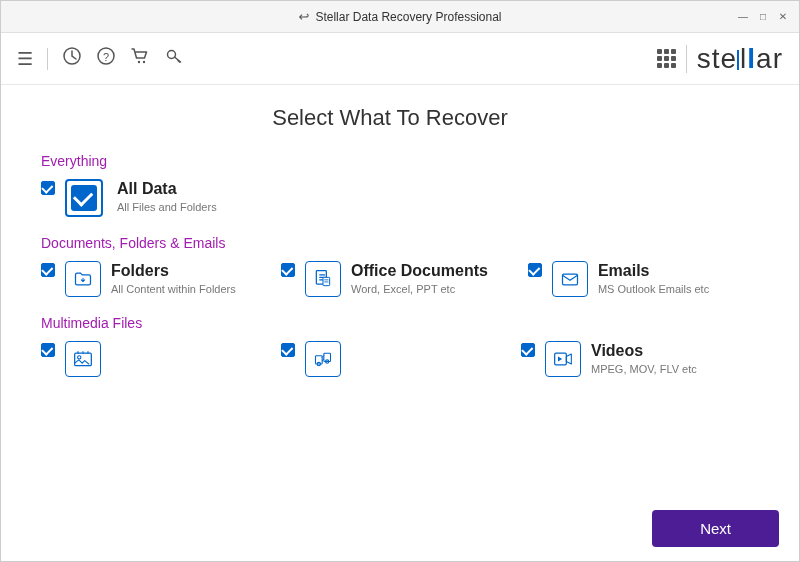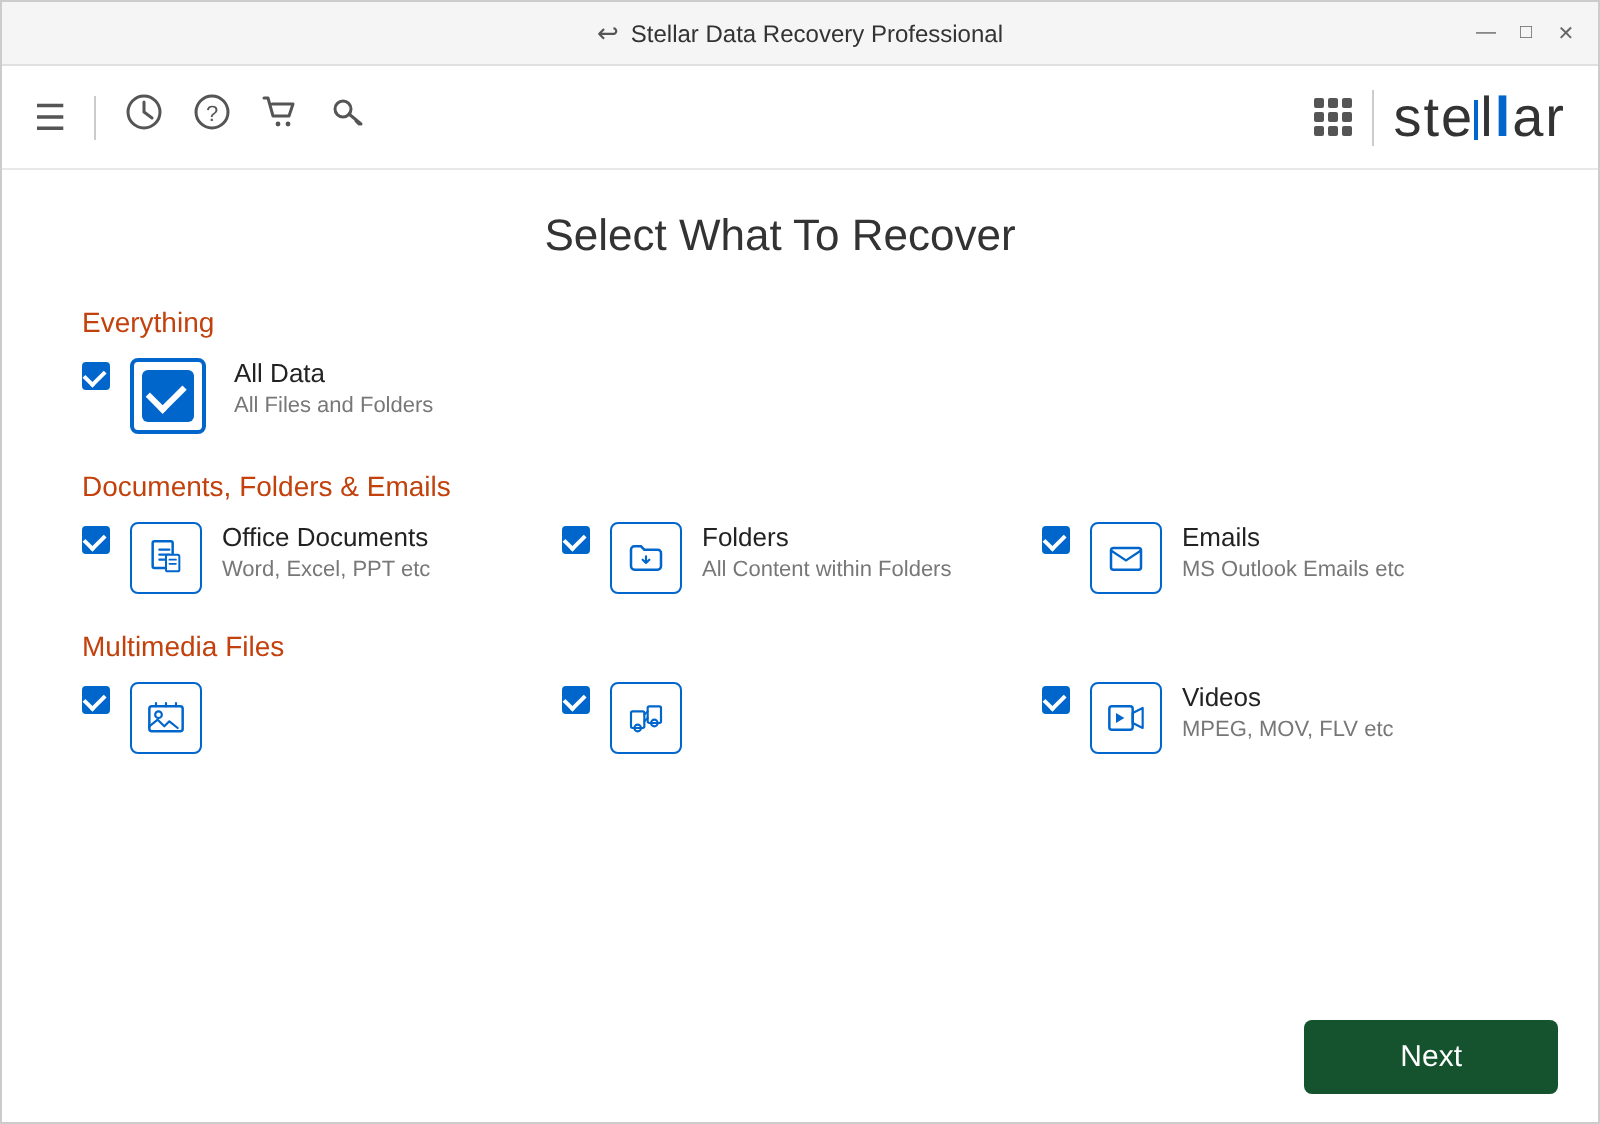--- a/index.html
+++ b/index.html
@@ -129,21 +129,21 @@
     .page-title {
       text-align: center;
       font-size: 22px;
       font-weight: 400;
       color: #333;
       margin-bottom: 22px;
     }
 
     .section-label {
       font-size: 14px;
-      color: #c2410c;
+      color: #a21caf;
       margin-bottom: 10px;
     }
 
     .items-row {
       display: flex;
       gap: 40px;
       align-items: flex-start;
     }
 
     .option-item {
@@ -226,22 +226,22 @@
     .item-icon svg {
       width: 20px;
       height: 20px;
     }
 
     .item-text {
       display: flex;
       flex-direction: column;
     }
     .item-name {
-      font-size: 13px;
-      font-weight: 400;
+      font-size: 16px;
+      font-weight: 700;
       color: #222;
       line-height: 1.3;
     }
     .item-desc {
       font-size: 11px;
       color: #777;
       line-height: 1.4;
     }
 
     .section-separator {
@@ -249,21 +249,21 @@
     }
 
     
     .footer {
       padding: 10px 20px 14px;
       display: flex;
       justify-content: flex-end;
       flex-shrink: 0;
     }
     .btn-next {
-      background: #14532d;
+      background: #4c1d95;
       color: white;
       border: none;
       padding: 10px 48px;
       font-size: 15px;
       border-radius: 4px;
       cursor: pointer;
       font-weight: 400;
     }
   </style>
 </head>
@@ -361,45 +361,45 @@
   <div>
     <div class="section-label">Documents, Folders &amp; Emails</div>
     <div class="items-row">
 
       <div class="option-item">
         <div class="checkbox-wrap">
           <div class="cb-small"></div>
         </div>
         <div class="item-icon">
           <svg viewBox="0 0 24 24" fill="none">
+            <path d="M3 7c0-1 .9-2 2-2h4l2 2h8c1 0 2 .9 2 2v8c0 1-.9 2-2 2H5c-1 0-2-.9-2-2V7z" stroke="#0066cc" stroke-width="1.5"></path>
+            <path d="M12 11v4M10 13l2 2 2-2" stroke="#0066cc" stroke-width="1.3" stroke-linecap="round" stroke-linejoin="round"></path>
+          </svg>
+        </div>
+        <div class="item-text">
+          <span class="item-name">Folders</span>
+          <span class="item-desc">All Content within Folders</span>
+        </div>
+      </div>
+
+      <div class="option-item">
+        <div class="checkbox-wrap">
+          <div class="cb-small"></div>
+        </div>
+        <div class="item-icon">
+          <svg viewBox="0 0 24 24" fill="none">
             <rect x="4" y="2" width="12" height="16" rx="1" stroke="#0066cc" stroke-width="1.5"></rect>
             <path d="M8 7h6M8 10h6M8 13h4" stroke="#0066cc" stroke-width="1.3" stroke-linecap="round"></path>
             <rect x="12" y="10" width="8" height="10" rx="1" fill="white" stroke="#0066cc" stroke-width="1.2"></rect>
             <path d="M14 13h4M14 15.5h4" stroke="#0066cc" stroke-width="1" stroke-linecap="round"></path>
           </svg>
         </div>
         <div class="item-text">
           <span class="item-name">Office Documents</span>
           <span class="item-desc">Word, Excel, PPT etc</span>
-        </div>
-      </div>
-
-      <div class="option-item">
-        <div class="checkbox-wrap">
-          <div class="cb-small"></div>
-        </div>
-        <div class="item-icon">
-          <svg viewBox="0 0 24 24" fill="none">
-            <path d="M3 7c0-1 .9-2 2-2h4l2 2h8c1 0 2 .9 2 2v8c0 1-.9 2-2 2H5c-1 0-2-.9-2-2V7z" stroke="#0066cc" stroke-width="1.5"></path>
-            <path d="M12 11v4M10 13l2 2 2-2" stroke="#0066cc" stroke-width="1.3" stroke-linecap="round" stroke-linejoin="round"></path>
-          </svg>
-        </div>
-        <div class="item-text">
-          <span class="item-name">Folders</span>
-          <span class="item-desc">All Content within Folders</span>
         </div>
       </div>
 
       <div class="option-item">
         <div class="checkbox-wrap">
           <div class="cb-small"></div>
         </div>
         <div class="item-icon">
           <svg viewBox="0 0 24 24" fill="none">
             <rect x="3" y="6" width="18" height="13" rx="1.5" stroke="#0066cc" stroke-width="1.5"></rect>

